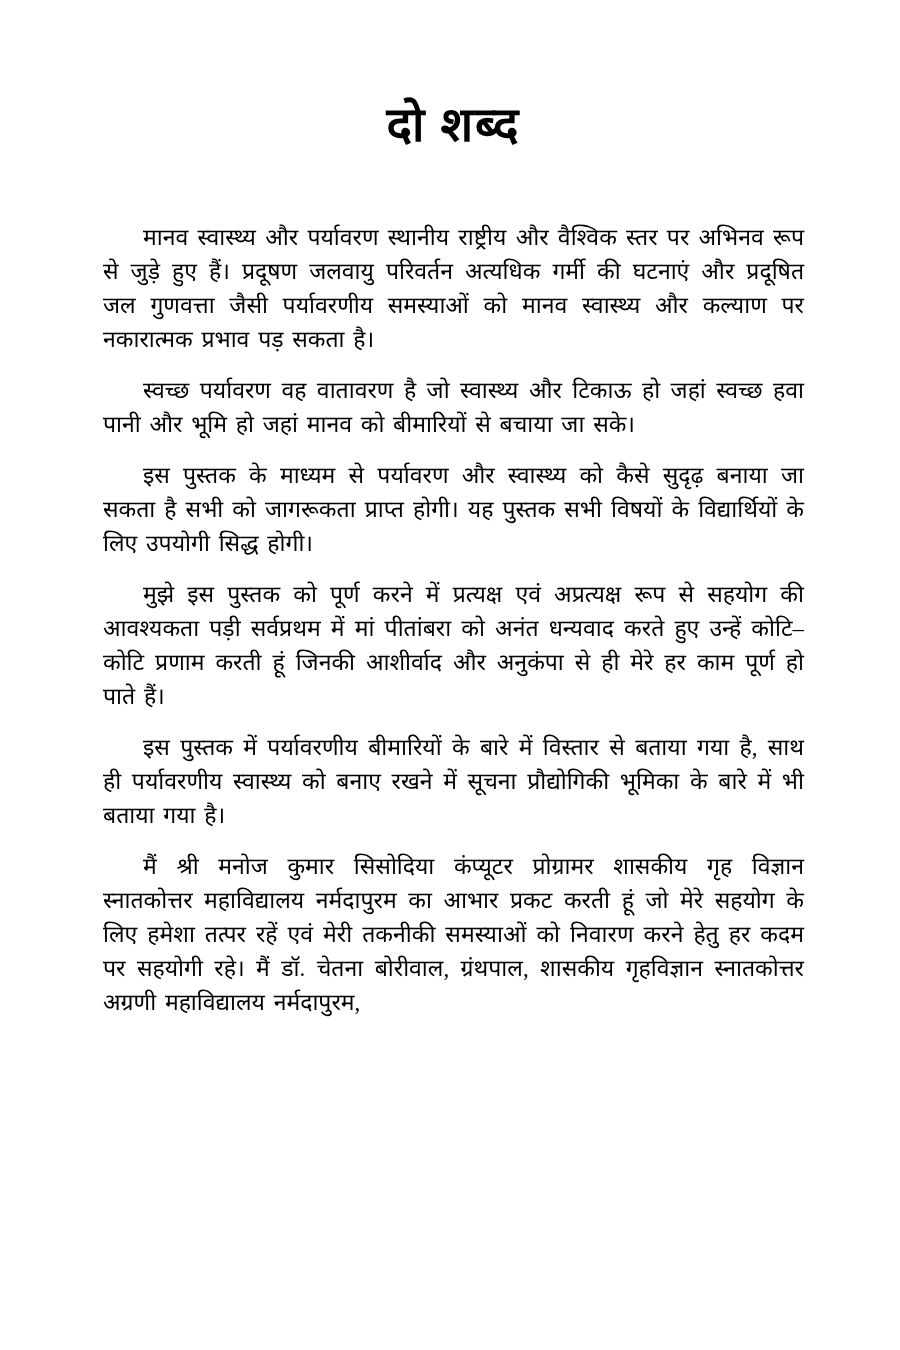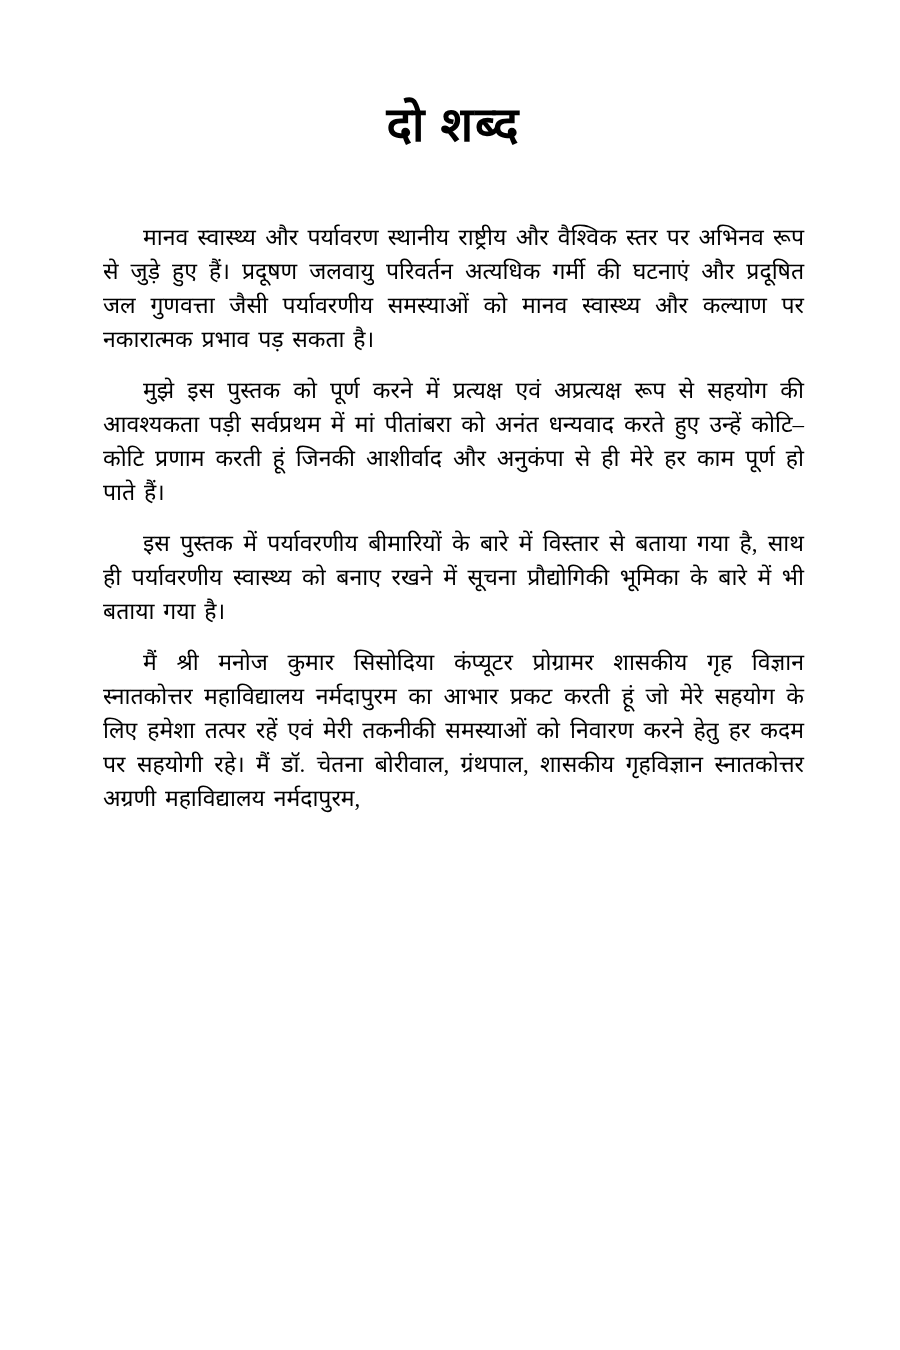--- a/index.html
+++ b/index.html
@@ -38,21 +38,23 @@
   }
 </style>
 </head>
 <body>
 
 <div class="page">
   <h1 class="doc-title">दो शब्द</h1>
 
   <p class="body-para">मानव स्वास्थ्य और पर्यावरण स्थानीय राष्ट्रीय और वैश्विक स्तर पर अभिनव रूप से जुड़े हुए हैं। प्रदूषण जलवायु परिवर्तन अत्यधिक गर्मी की घटनाएं और प्रदूषित जल गुणवत्ता जैसी पर्यावरणीय समस्याओं को मानव स्वास्थ्य और कल्याण पर नकारात्मक प्रभाव पड़ सकता है।</p>
 
+  <p class="body-para">स्वच्छ पर्यावरण वह वातावरण है जो स्वास्थ्य और टिकाऊ हो जहां स्वच्छ हवा पानी और भूमि हो जहां मानव को बीमारियों से बचाया जा सके।</p>
 
+  <p class="body-para">इस पुस्तक के माध्यम से पर्यावरण और स्वास्थ्य को कैसे सुदृढ़ बनाया जा सकता है सभी को जागरूकता प्राप्त होगी। यह पुस्तक सभी विषयों के विद्यार्थियों के लिए उपयोगी सिद्ध होगी।</p>
 
   <p class="body-para">मुझे इस पुस्तक को पूर्ण करने में प्रत्यक्ष एवं अप्रत्यक्ष रूप से सहयोग की आवश्यकता पड़ी सर्वप्रथम में मां पीतांबरा को अनंत धन्यवाद करते हुए उन्हें कोटि–कोटि प्रणाम करती हूं जिनकी आशीर्वाद और अनुकंपा से ही मेरे हर काम पूर्ण हो पाते हैं।</p>
 
   <p class="body-para">इस पुस्तक में पर्यावरणीय बीमारियों के बारे में विस्तार से बताया गया है, साथ ही पर्यावरणीय स्वास्थ्य को बनाए रखने में सूचना प्रौद्योगिकी भूमिका के बारे में भी बताया गया है।</p>
 
 
   <p class="body-para">मैं श्री मनोज कुमार सिसोदिया कंप्यूटर प्रोग्रामर शासकीय गृह विज्ञान स्नातकोत्तर महाविद्यालय नर्मदापुरम का आभार प्रकट करती हूं जो मेरे सहयोग के लिए हमेशा तत्पर रहें एवं मेरी तकनीकी समस्याओं को निवारण करने हेतु हर कदम पर सहयोगी रहे। मैं डॉ. चेतना बोरीवाल, ग्रंथपाल, शासकीय गृहविज्ञान स्नातकोत्तर अग्रणी महाविद्यालय नर्मदापुरम,</p>
 </div>
 
 </body></html>

